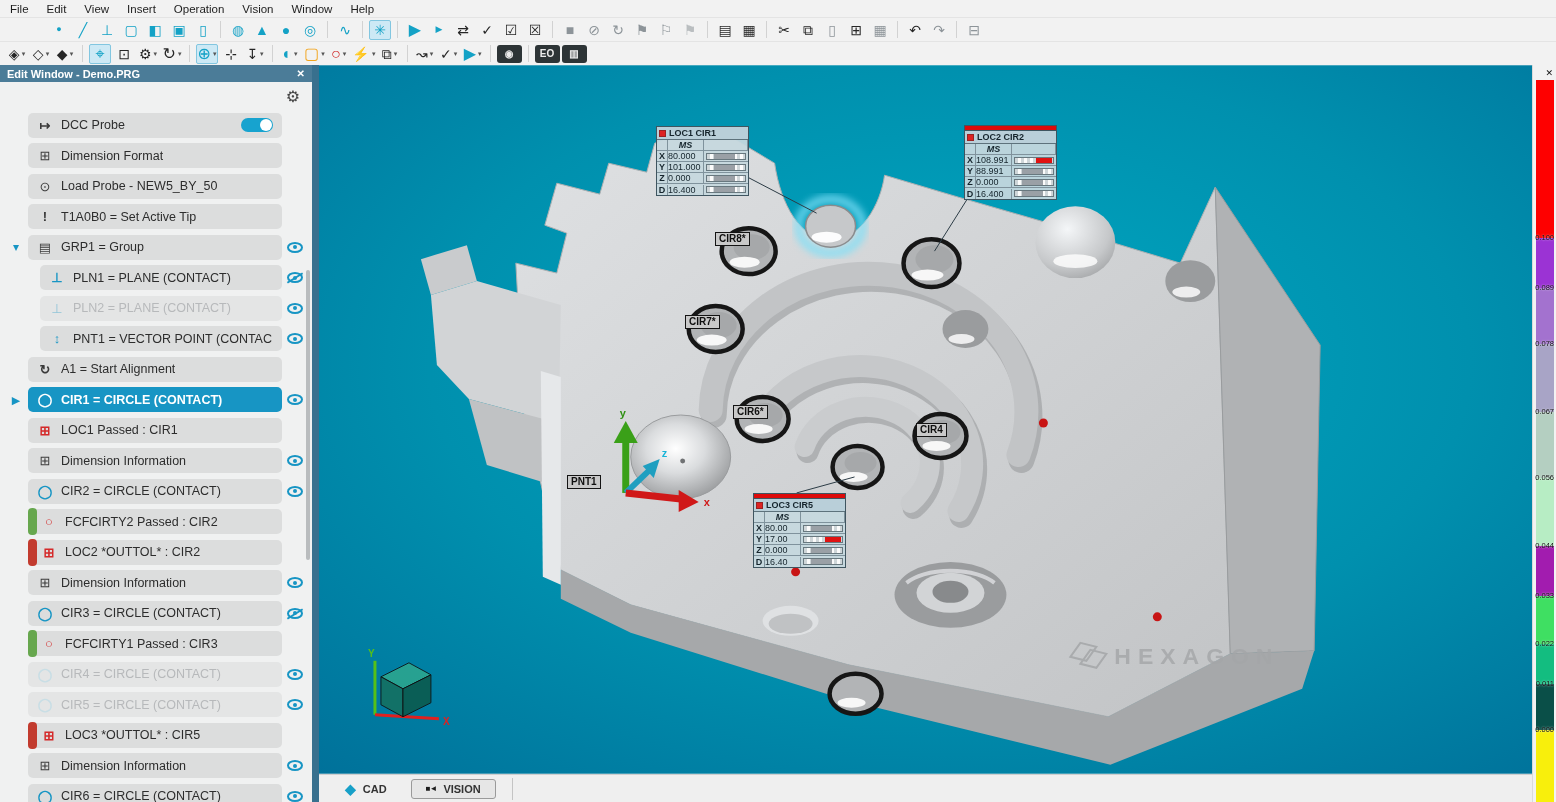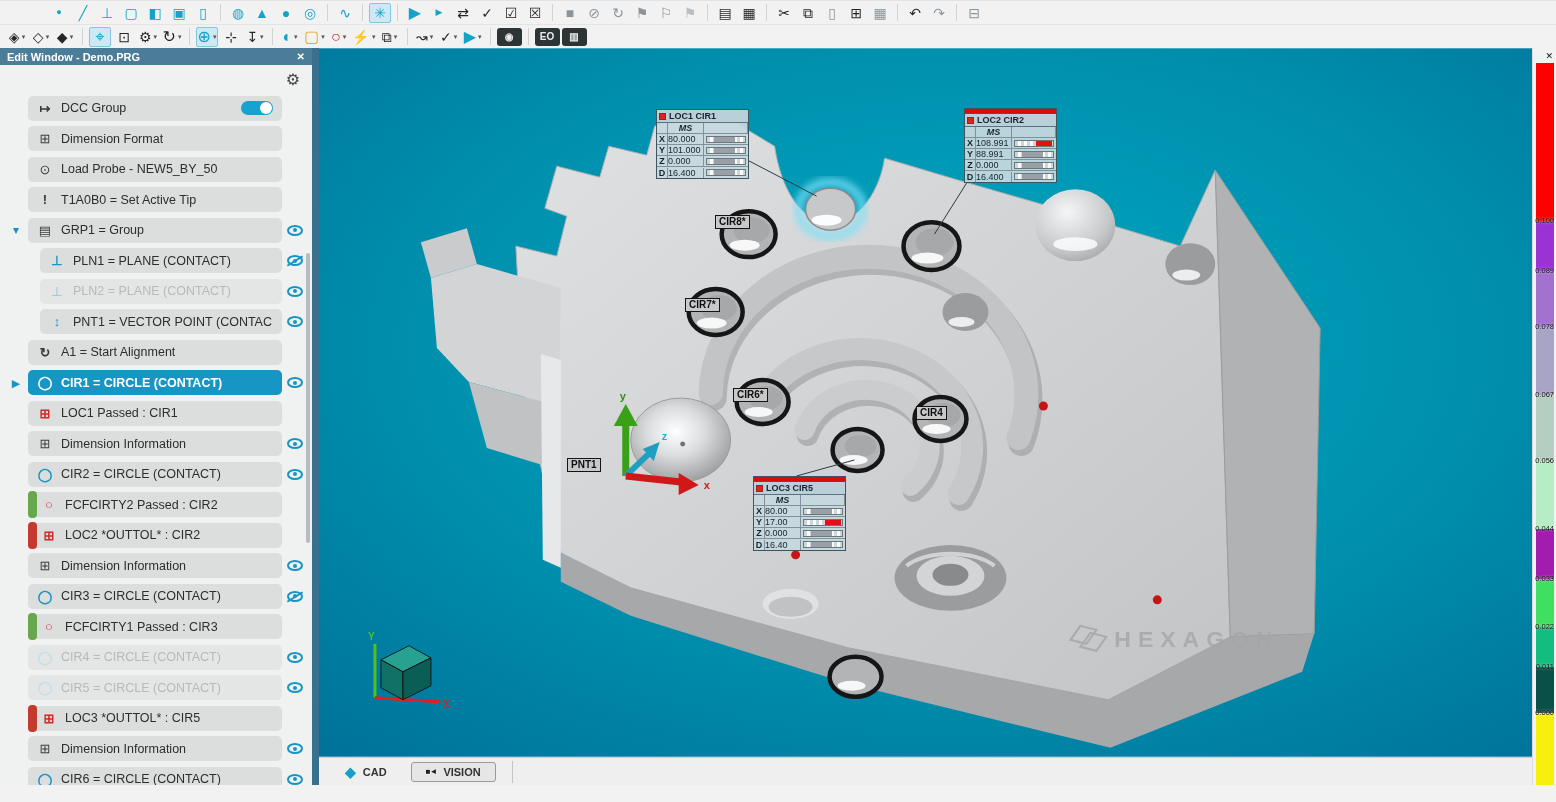--- a/index.html
+++ b/index.html
@@ -130,20 +130,31 @@
   .band:nth-of-type(9){height:40px}  .band:nth-of-type(10){height:46px}
   .band:nth-of-type(11){flex:1}
   .blabel { position:absolute; bottom:-4px; right:0; font-size:7.5px; color:#101010;
             background:transparent; text-shadow:0 0 2px rgba(255,255,255,.8); z-index:2; }
 </style>
 </head>
 <body>
 
 <div class="screen">
 
+  <div class="menubar">
+
+  <span class="mitem">File</span>
+      <span class="mitem">Edit</span>
+      <span class="mitem">View</span>
+      <span class="mitem">Insert</span>
+      <span class="mitem">Operation</span>
+      <span class="mitem">Vision</span>
+      <span class="mitem">Window</span>
+      <span class="mitem">Help</span>
+    </div>
 
   <div class="toolbar1">
     <span class="iconrow">
 
         <button class="tbtn teal sm">●</button>
 
         <button class="tbtn teal">╱</button>
 
         <button class="tbtn teal">⊥</button>
 
@@ -342,21 +353,21 @@
       <div class="gear-row">
         <span class="gear">⚙</span>
       </div>
       <div class="items">
 
           <div class="item-row">
             <span class="marker"></span>
 
             <div class="pill">
               <span class="ic dk bold">↦</span>
-              <span class="lbl">DCC Group</span>
+              <span class="lbl">DCC Probe</span>
               <span class="toggle"></span>
             </div>
             <span class="eyebox">
               
             </span>
           </div>
 
           <div class="item-row">
             <span class="marker"></span>
 

